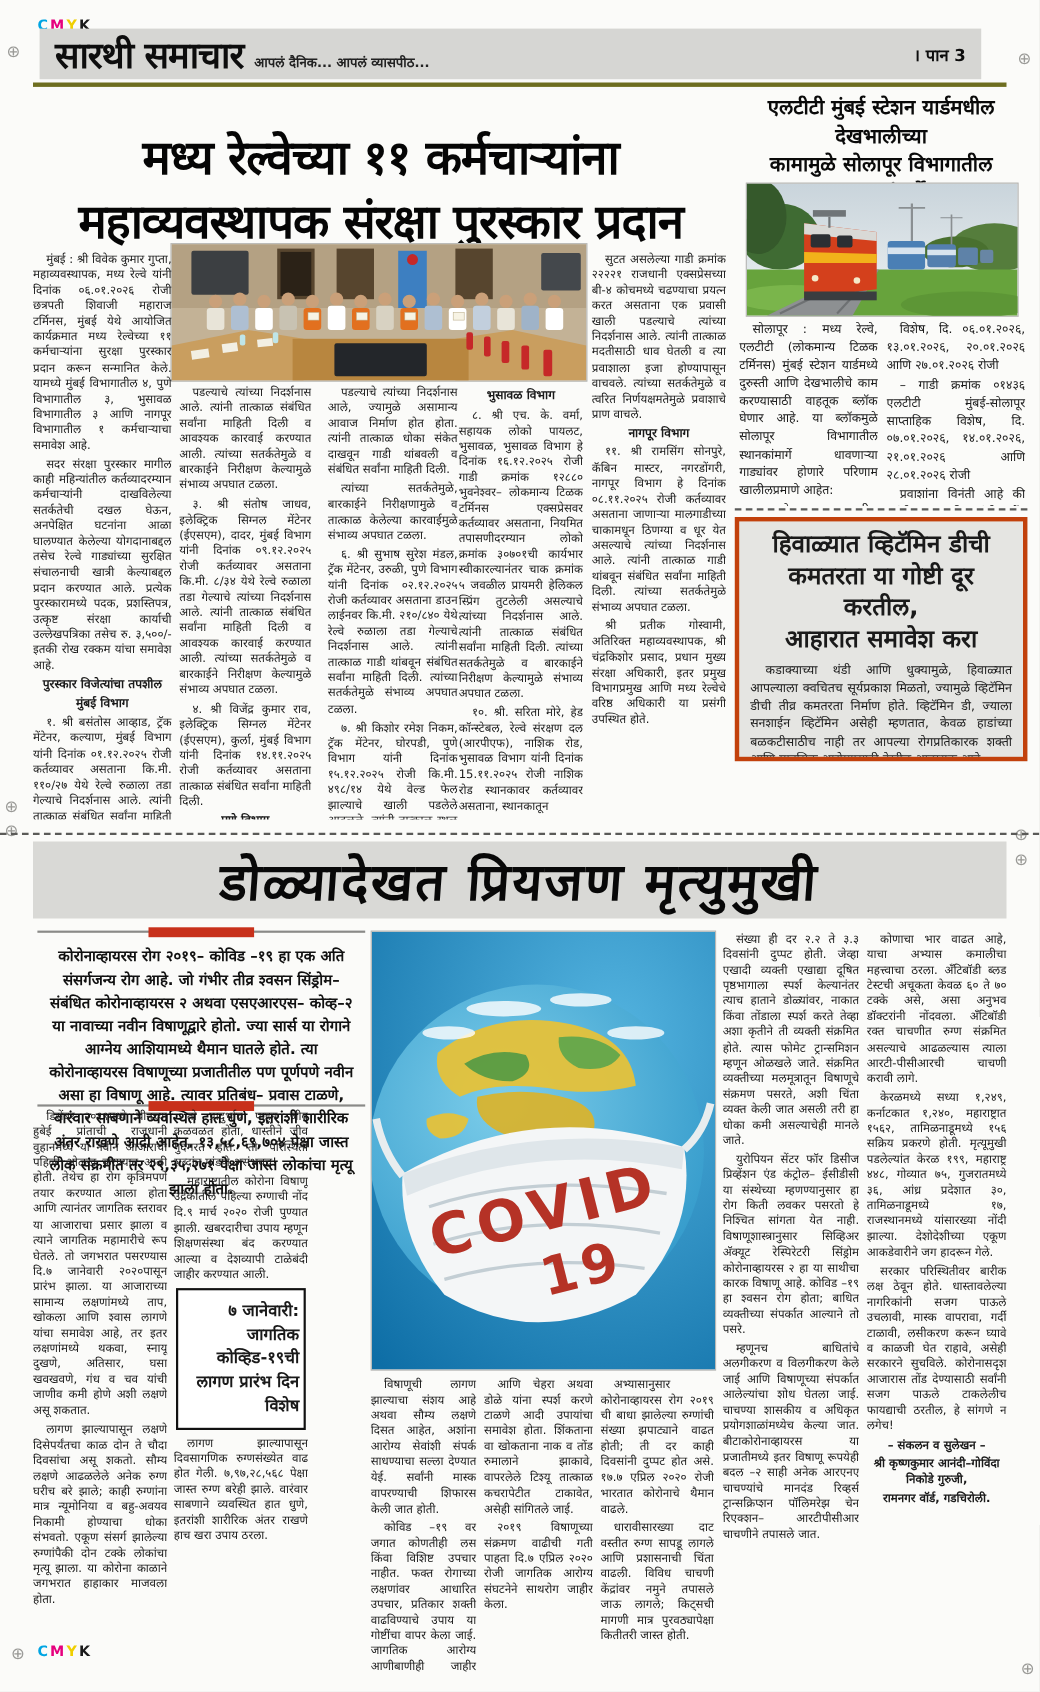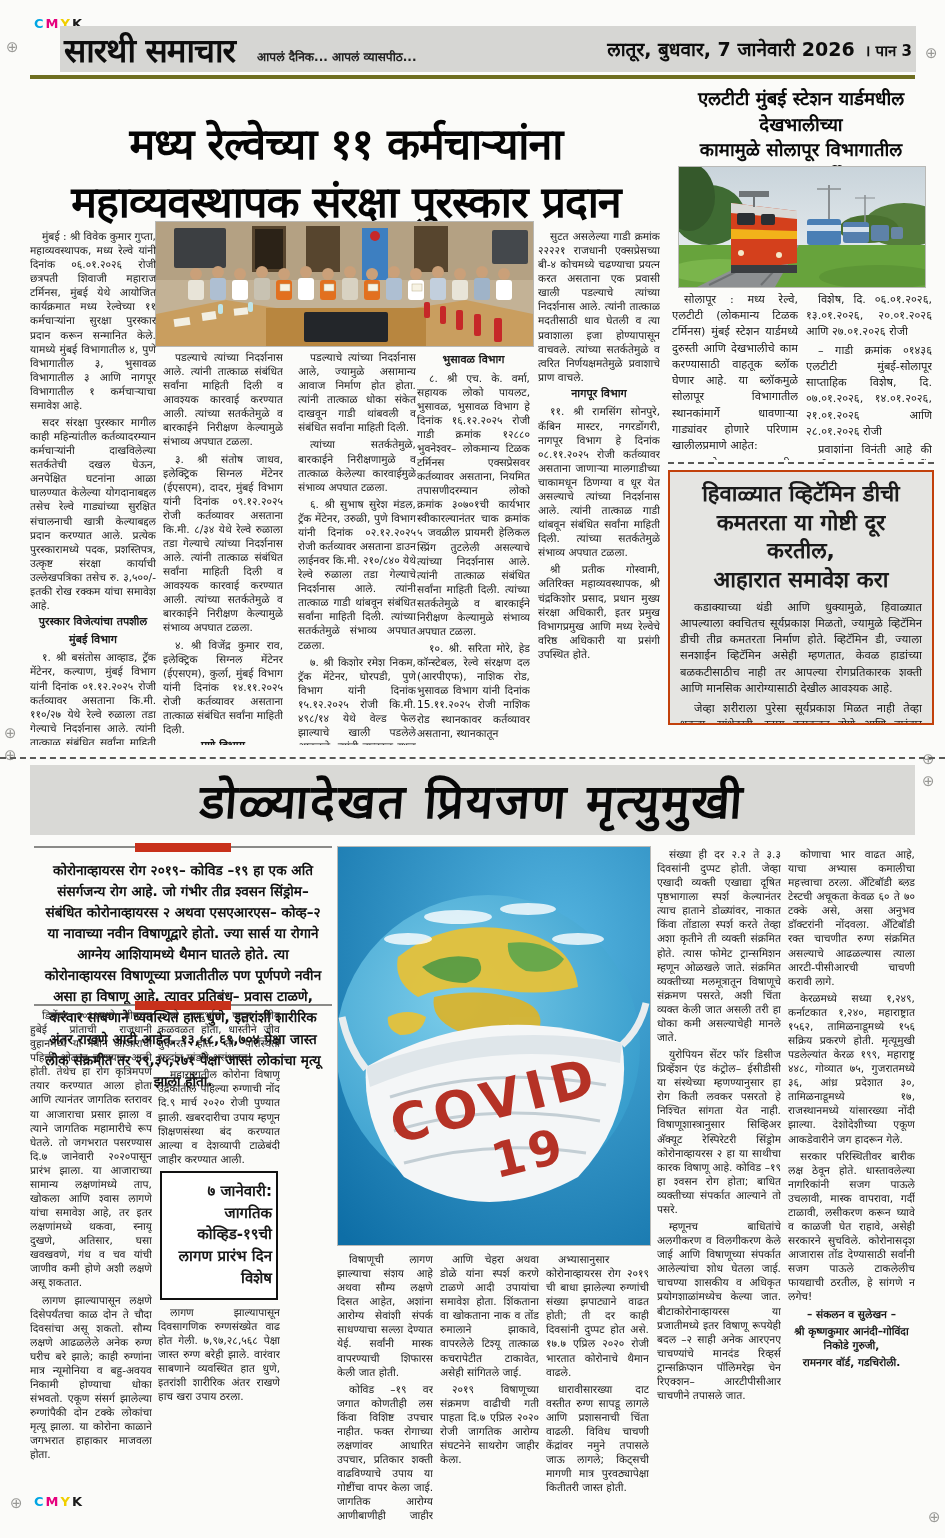--- a/index.html
+++ b/index.html
@@ -1,20 +1,20 @@
 <!DOCTYPE html>
 <html lang="mr"><head>
 <meta charset="utf-8">
 <style>
   html,body{margin:0;padding:0;background:#e9e9e6;}
   .sheet{position:relative;width:945px;height:1538px;margin:0 auto;background:#fbfbf9;
          font-family:"DejaVu Sans","Liberation Sans",sans-serif;color:#1a1a1a;overflow:hidden;}
   
-  .mast{position:absolute;left:60px;top:26px;width:856px;height:46px;background:#d6d6d3;
-        display:flex;align-items:center;padding:0 4px;box-sizing:border-box;gap:12px;}
+  .mast{position:absolute;left:36px;top:26px;width:856px;height:46px;background:#d6d6d3;
+        display:flex;align-items:center;padding:0 14px;box-sizing:border-box;}
   .mast-title{font-size:33px;font-weight:800;letter-spacing:-1px;color:#0d0d0d;white-space:nowrap;}
   .mast-tag{font-size:12px;font-weight:700;color:#222;margin-left:10px;margin-top:14px;white-space:nowrap;}
   .mast-right{margin-left:auto;display:flex;align-items:baseline;gap:10px;}
   .mast-date{font-size:19px;font-weight:800;color:#0d0d0d;white-space:nowrap;}
   .mast-page{font-size:15px;font-weight:700;color:#0d0d0d;white-space:nowrap;}
   .rule-olive{position:absolute;left:30px;top:75px;width:885px;height:4px;background:#6e6e20;}
   
   .reg{position:absolute;color:#9a9a97;font-size:15px;line-height:1;}
   .cmyk{position:absolute;font-size:13px;font-weight:700;letter-spacing:1px;}
   .cmyk span{margin-right:1px;}
@@ -26,22 +26,22 @@
   .col .sub{margin:3px 0;font-size:11px;font-weight:800;text-align:center;text-indent:0;}
   .col .byline{margin:3px 0 0 0;font-weight:800;text-align:center;text-indent:0;}
   .col .daybox{margin:5px 2px;border:2px solid #111;background:#fff;padding:8px 4px;
                font-size:15px;font-weight:800;text-align:right;text-indent:0;line-height:1.45;}
   .photo-frame{position:absolute;border:1px solid #b9b9b6;background:#ddd;}
   .photo-frame svg{display:block;}
   
   .hl-train{position:absolute;left:668px;top:86px;width:266px;text-align:center;
             font-size:18.5px;font-weight:800;line-height:1.38;color:#0a0a0a;}
   .dashed{position:absolute;border-top:2px dashed #5a5a58;}
-  .vitabox{position:absolute;left:668px;top:470px;width:266px;height:255px;background:#e5e5e2;
-           border:2px solid #c2410c;box-sizing:border-box;padding:8px 10px;overflow:hidden;}
+  .vitabox{position:absolute;left:668px;top:470px;width:266px;height:222px;background:#e5e5e2;
+           border:4px solid #c2410c;box-sizing:border-box;padding:8px 10px;overflow:hidden;}
   .vitabox h3{margin:0 0 6px 0;font-size:22px;font-weight:800;text-align:center;line-height:1.3;}
   .vitabox p{margin:0 0 4px 0;font-size:11.3px;line-height:1.42;text-align:justify;text-indent:14px;}
   
   .band{position:absolute;left:30px;top:765px;width:885px;height:70px;background:#d9d9d6;
         display:flex;align-items:center;justify-content:center;}
   .band h2{margin:0;font-size:47px;font-weight:800;letter-spacing:2px;transform:skewX(-4deg);color:#080808;}
   .introbox{position:absolute;left:34px;top:846px;width:298px;height:160px;box-sizing:border-box;
             padding:14px 10px 6px 10px;}
   .introbox .bar{position:absolute;left:0;width:100%;height:0;border-top:2px solid #8a8a88;}
   .introbox .bar i{position:absolute;left:50%;top:-5px;transform:translateX(-50%);display:block;width:96px;height:9px;background:#c8311b;}
@@ -64,21 +64,20 @@
   <span class="reg" style="left:10px;top:1496px;">⊕</span>
   <span class="reg" style="left:928px;top:1510px;">⊕</span>
 
   <div class="cmyk" style="left:34px;top:16px;"><span style="color: rgb(0, 165, 227);">C</span><span style="color: rgb(230, 0, 126);">M</span><span style="color: rgb(240, 207, 0);">Y</span><span style="color: rgb(26, 26, 26);">K</span></div>
   <div class="cmyk" style="left:34px;top:1494px;"><span style="color: rgb(0, 165, 227);">C</span><span style="color: rgb(230, 0, 126);">M</span><span style="color: rgb(240, 207, 0);">Y</span><span style="color: rgb(26, 26, 26);">K</span></div>
 
   <header class="mast">
     <span class="mast-title">सारथी समाचार</span>
     <span class="mast-tag">आपलं दैनिक... आपलं व्यासपीठ...</span>
     <span class="mast-right">
-      <span class="mast-date">लातूर, बुधवार, 7 जानेवारी 2026</span>
       <span class="mast-page">। पान 3</span>
     </span>
   </header>
   <div class="rule-olive"></div>
 
   <h1 class="hl-main" style="top:94px;">मध्य रेल्वेच्या ११ कर्मचाऱ्यांना</h1>
   <h1 class="hl-main" style="top:152px;">महाव्यवस्थापक संरक्षा पुरस्कार प्रदान</h1>
 
   <div class="photo-frame" style="left:155px;top:221px;width:377px;height:124px;">
     <svg width="377" height="124" viewBox="0 0 377 124">

